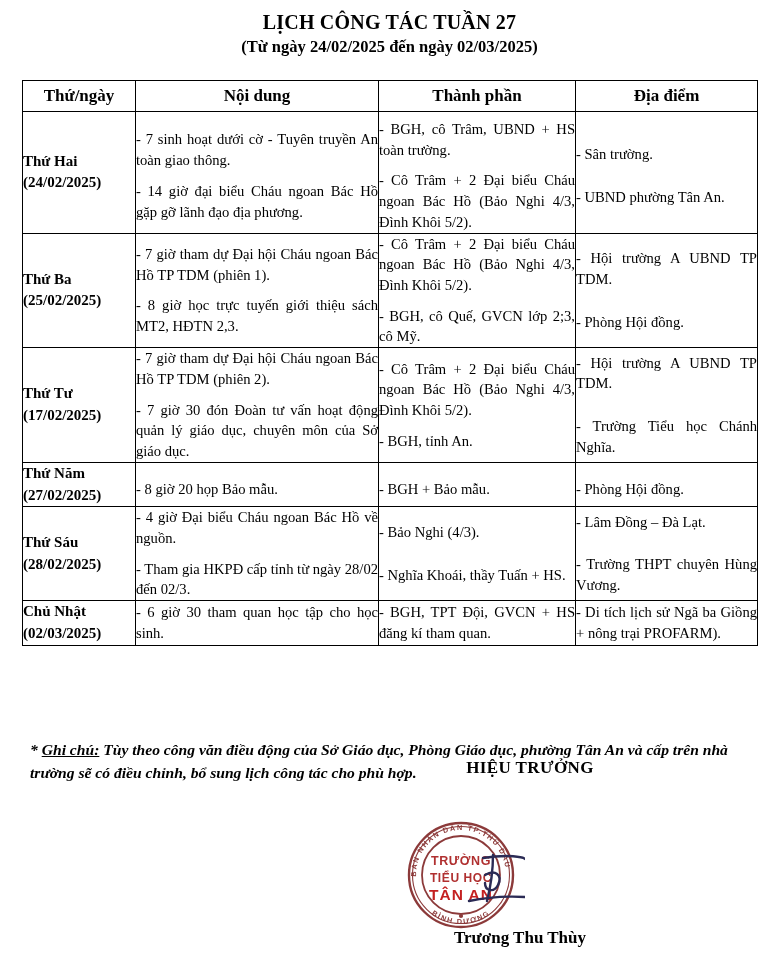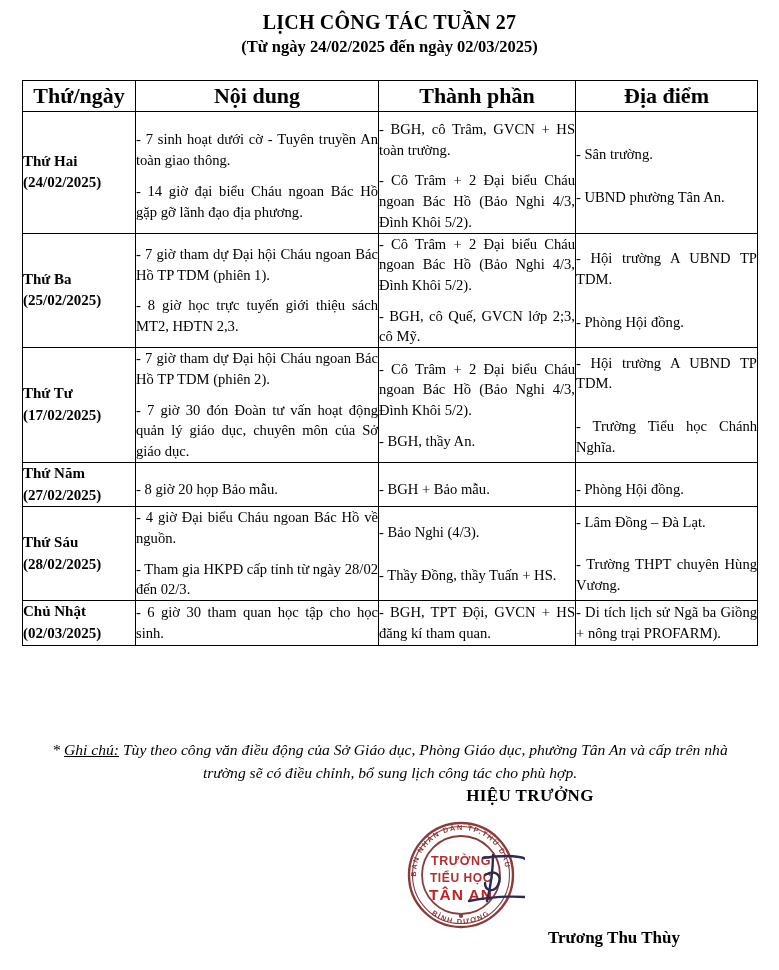--- a/index.html
+++ b/index.html
@@ -61,21 +61,21 @@
     border:1.1px solid #000;
     vertical-align:middle;
     padding:0;
   }
   col.c-day{width:113px;}
   col.c-content{width:243px;}
   col.c-people{width:197px;}
   col.c-place{width:182px;}
 
   thead th{
-    font-size:22px;
+    font-size:17px;
     font-weight:bold;
     height:30px;
     line-height:30px;
     padding:0 2px;
   }
 
   td.day{
     text-align:left;
     font-size:15px;
     font-weight:bold;
@@ -102,49 +102,49 @@
   
   tr.r-thuhai td.cell{padding-top:7px;}
   tr.r-thunam td.cell{padding-top:9px;}
 
   
   .note{
     position:absolute;
     left:30px;
     top:738px;
     width:720px;
-    text-align:center;
+    text-align:left;
     font-size:15.6px;
     font-style:italic;
-    font-weight:normal;
+    font-weight:bold;
     line-height:1.5;
   }
   .note .lbl{
     text-decoration:underline;
   }
 
   
   .sign-block{
     position:absolute;
     left:380px;
-    top:786px;
+    top:758px;
     width:300px;
     text-align:center;
   }
   .sign-title{
     font-size:17px;
     font-weight:bold;
     letter-spacing:.4px;
   }
   .sign-name{
     position:absolute;
-    left:380px;
+    left:370px;
     top:928px;
     width:300px;
-    text-align:right;
+    text-align:center;
     font-size:17px;
     font-weight:bold;
   }
 
   
   .seal{
     position:absolute;
     left:397px;
     top:813px;
     width:128px;
@@ -183,21 +183,21 @@
         <tr class="r-thuhai">
           <td class="day">
             <span class="dname">Thứ Hai</span>
             <span class="ddate">(24/02/2025)</span>
           </td>
           <td class="cell">
             <p>- 7 sinh hoạt dưới cờ - Tuyên truyền An toàn giao thông.</p>
             <p>- 14 giờ đại biểu Cháu ngoan Bác Hồ gặp gỡ lãnh đạo địa phương.</p>
           </td>
           <td class="cell">
-            <p>- BGH, cô Trâm, GVCN + HS toàn trường.</p>
+            <p>- BGH, cô Trâm, UBND + HS toàn trường.</p>
             <p>- Cô Trâm + 2 Đại biểu Cháu ngoan Bác Hồ (Bảo Nghi 4/3, Đình Khôi 5/2).</p>
           </td>
           <td class="cell">
             <p class="gap">- Sân trường.</p>
             <p>- UBND phường Tân An.</p>
           </td>
         </tr>
 
         <tr>
           <td class="day">
@@ -222,21 +222,21 @@
           <td class="day">
             <span class="dname">Thứ Tư</span>
             <span class="ddate">(17/02/2025)</span>
           </td>
           <td class="cell">
             <p>- 7 giờ tham dự Đại hội Cháu ngoan Bác Hồ TP TDM (phiên 2).</p>
             <p>- 7 giờ 30 đón Đoàn tư vấn hoạt động quản lý giáo dục, chuyên môn của Sở giáo dục.</p>
           </td>
           <td class="cell">
             <p>- Cô Trâm + 2 Đại biểu Cháu ngoan Bác Hồ (Bảo Nghi 4/3, Đình Khôi 5/2).</p>
-            <p>- BGH, thầy An.</p>
+            <p>- BGH, tỉnh An.</p>
           </td>
           <td class="cell">
             <p class="gap">- Hội trường A UBND TP TDM.</p>
             <p>- Trường Tiểu học Chánh Nghĩa.</p>
           </td>
         </tr>
 
         <tr class="r-thunam">
           <td class="day">
             <span class="dname">Thứ Năm</span>
@@ -257,21 +257,21 @@
           <td class="day">
             <span class="dname">Thứ Sáu</span>
             <span class="ddate">(28/02/2025)</span>
           </td>
           <td class="cell">
             <p>- 4 giờ Đại biểu Cháu ngoan Bác Hồ về nguồn.</p>
             <p>- Tham gia HKPĐ cấp tỉnh từ ngày 28/02 đến 02/3.</p>
           </td>
           <td class="cell">
             <p class="gap">- Bảo Nghi (4/3).</p>
-            <p>- Thầy Đồng, thầy Tuấn + HS.</p>
+            <p>- Nghĩa Khoái, thầy Tuấn + HS.</p>
           </td>
           <td class="cell">
             <p class="gap">- Lâm Đồng – Đà Lạt.</p>
             <p>- Trường THPT chuyên Hùng Vương.</p>
           </td>
         </tr>
 
         <tr>
           <td class="day">
             <span class="dname">Chủ Nhật</span>

